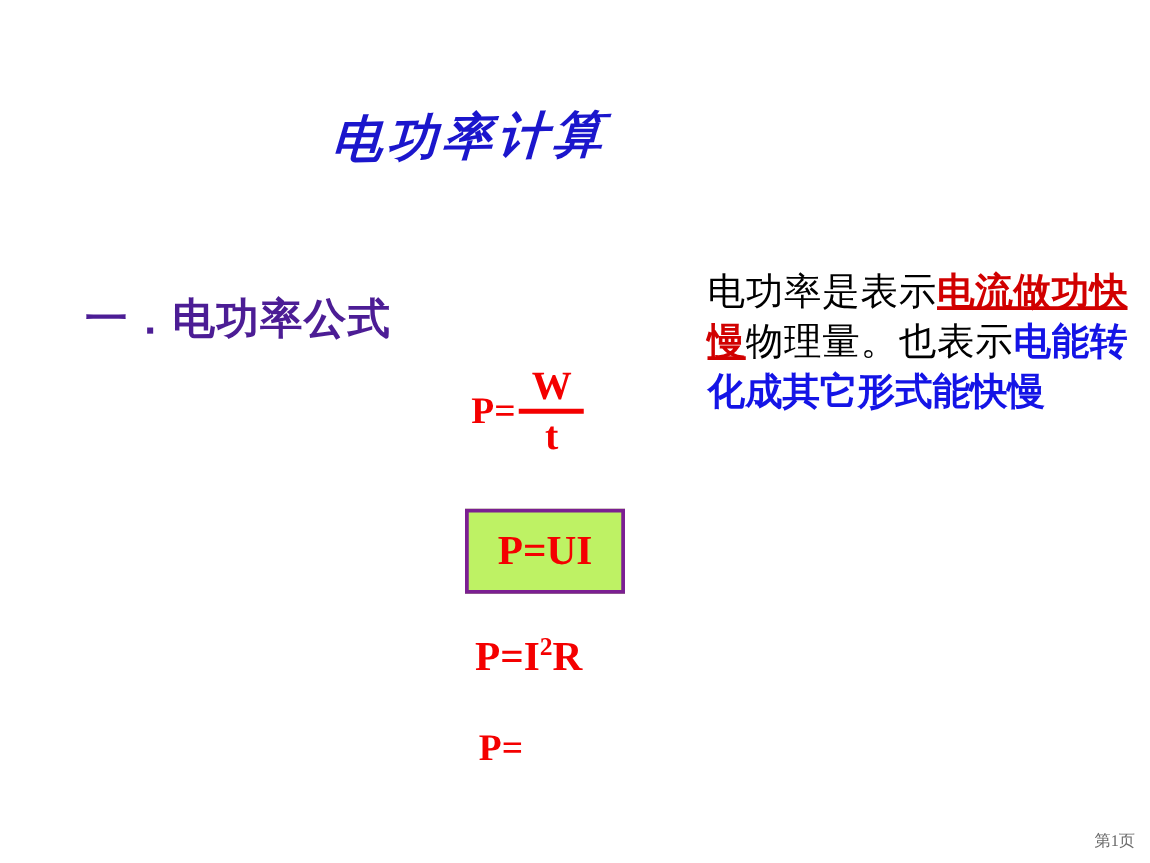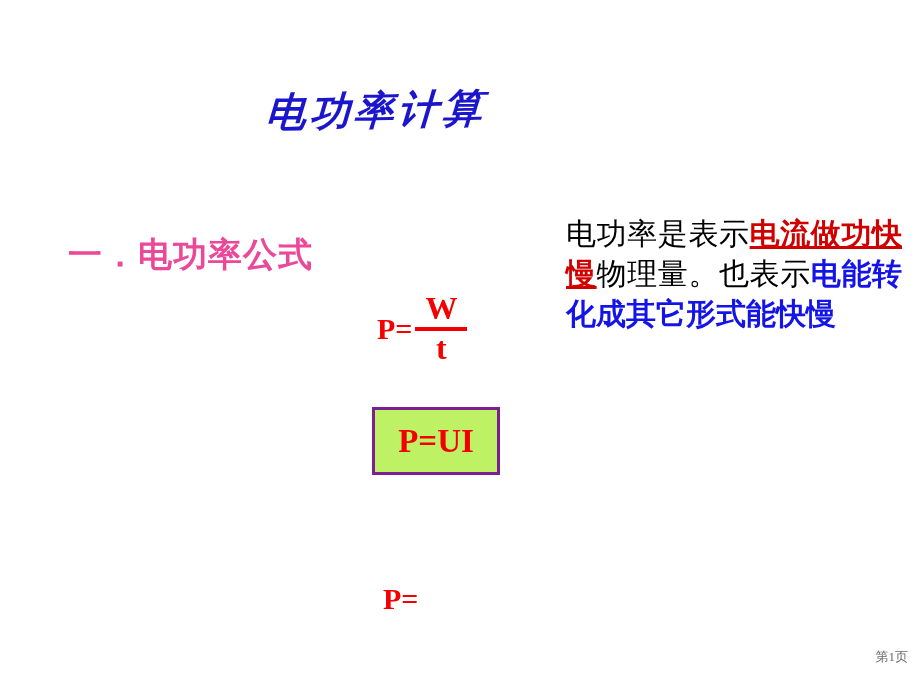--- a/index.html
+++ b/index.html
@@ -34,21 +34,21 @@
     line-height: 1.1;
     white-space: nowrap;
     transform: skewX(-4deg) rotate(-1.2deg);
   }
 
   
   #section-heading {
     position: absolute;
     left: 68px;
     top: 232px;
-    color: #ec4899;
+    color: #4c1d95;
     font-family: "DejaVu Sans", sans-serif;
     font-size: 34px;
     font-weight: 700;
     letter-spacing: 1px;
     white-space: nowrap;
   }
 
   
   .formula {
     position: absolute;
@@ -142,21 +142,21 @@
   .hl-blue {
     color: #1414e6;
     font-family: "DejaVu Sans", sans-serif;
     font-weight: 700;
   }
 
   
   #page-footer {
     position: absolute;
     right: 12px;
-    bottom: 24px;
+    bottom: 8px;
     color: #6b6b6b;
     font-family: "Liberation Serif", "DejaVu Serif", serif;
     font-size: 13px;
     white-space: nowrap;
     margin-top: 19px;
   }
 </style>
 </head>
 <body>
 
@@ -172,20 +172,23 @@
       <span class="num">W</span>
       <span class="bar"></span>
       <span class="den">t</span>
     </span>
   </div>
 
   <div id="formula-ui-box">
     <span id="formula-ui-text">P=UI</span>
   </div>
 
+  <div id="formula-i2r" class="formula">
+    <span>P=I</span><sup class="exp">2</sup><span>R</span>
+  </div>
 
   <div id="formula-u2-over-r" class="formula frac-formula">
     <span>P=</span>
   </div>
 
   <div id="description"><span>电功率是表示</span><span class="hl-red">电流做功快慢</span><span>物理量。也表示</span><span class="hl-blue">电能转化成其它形式能快慢</span></div>
 
   <div id="page-footer">第1页</div>
 
 </div>

